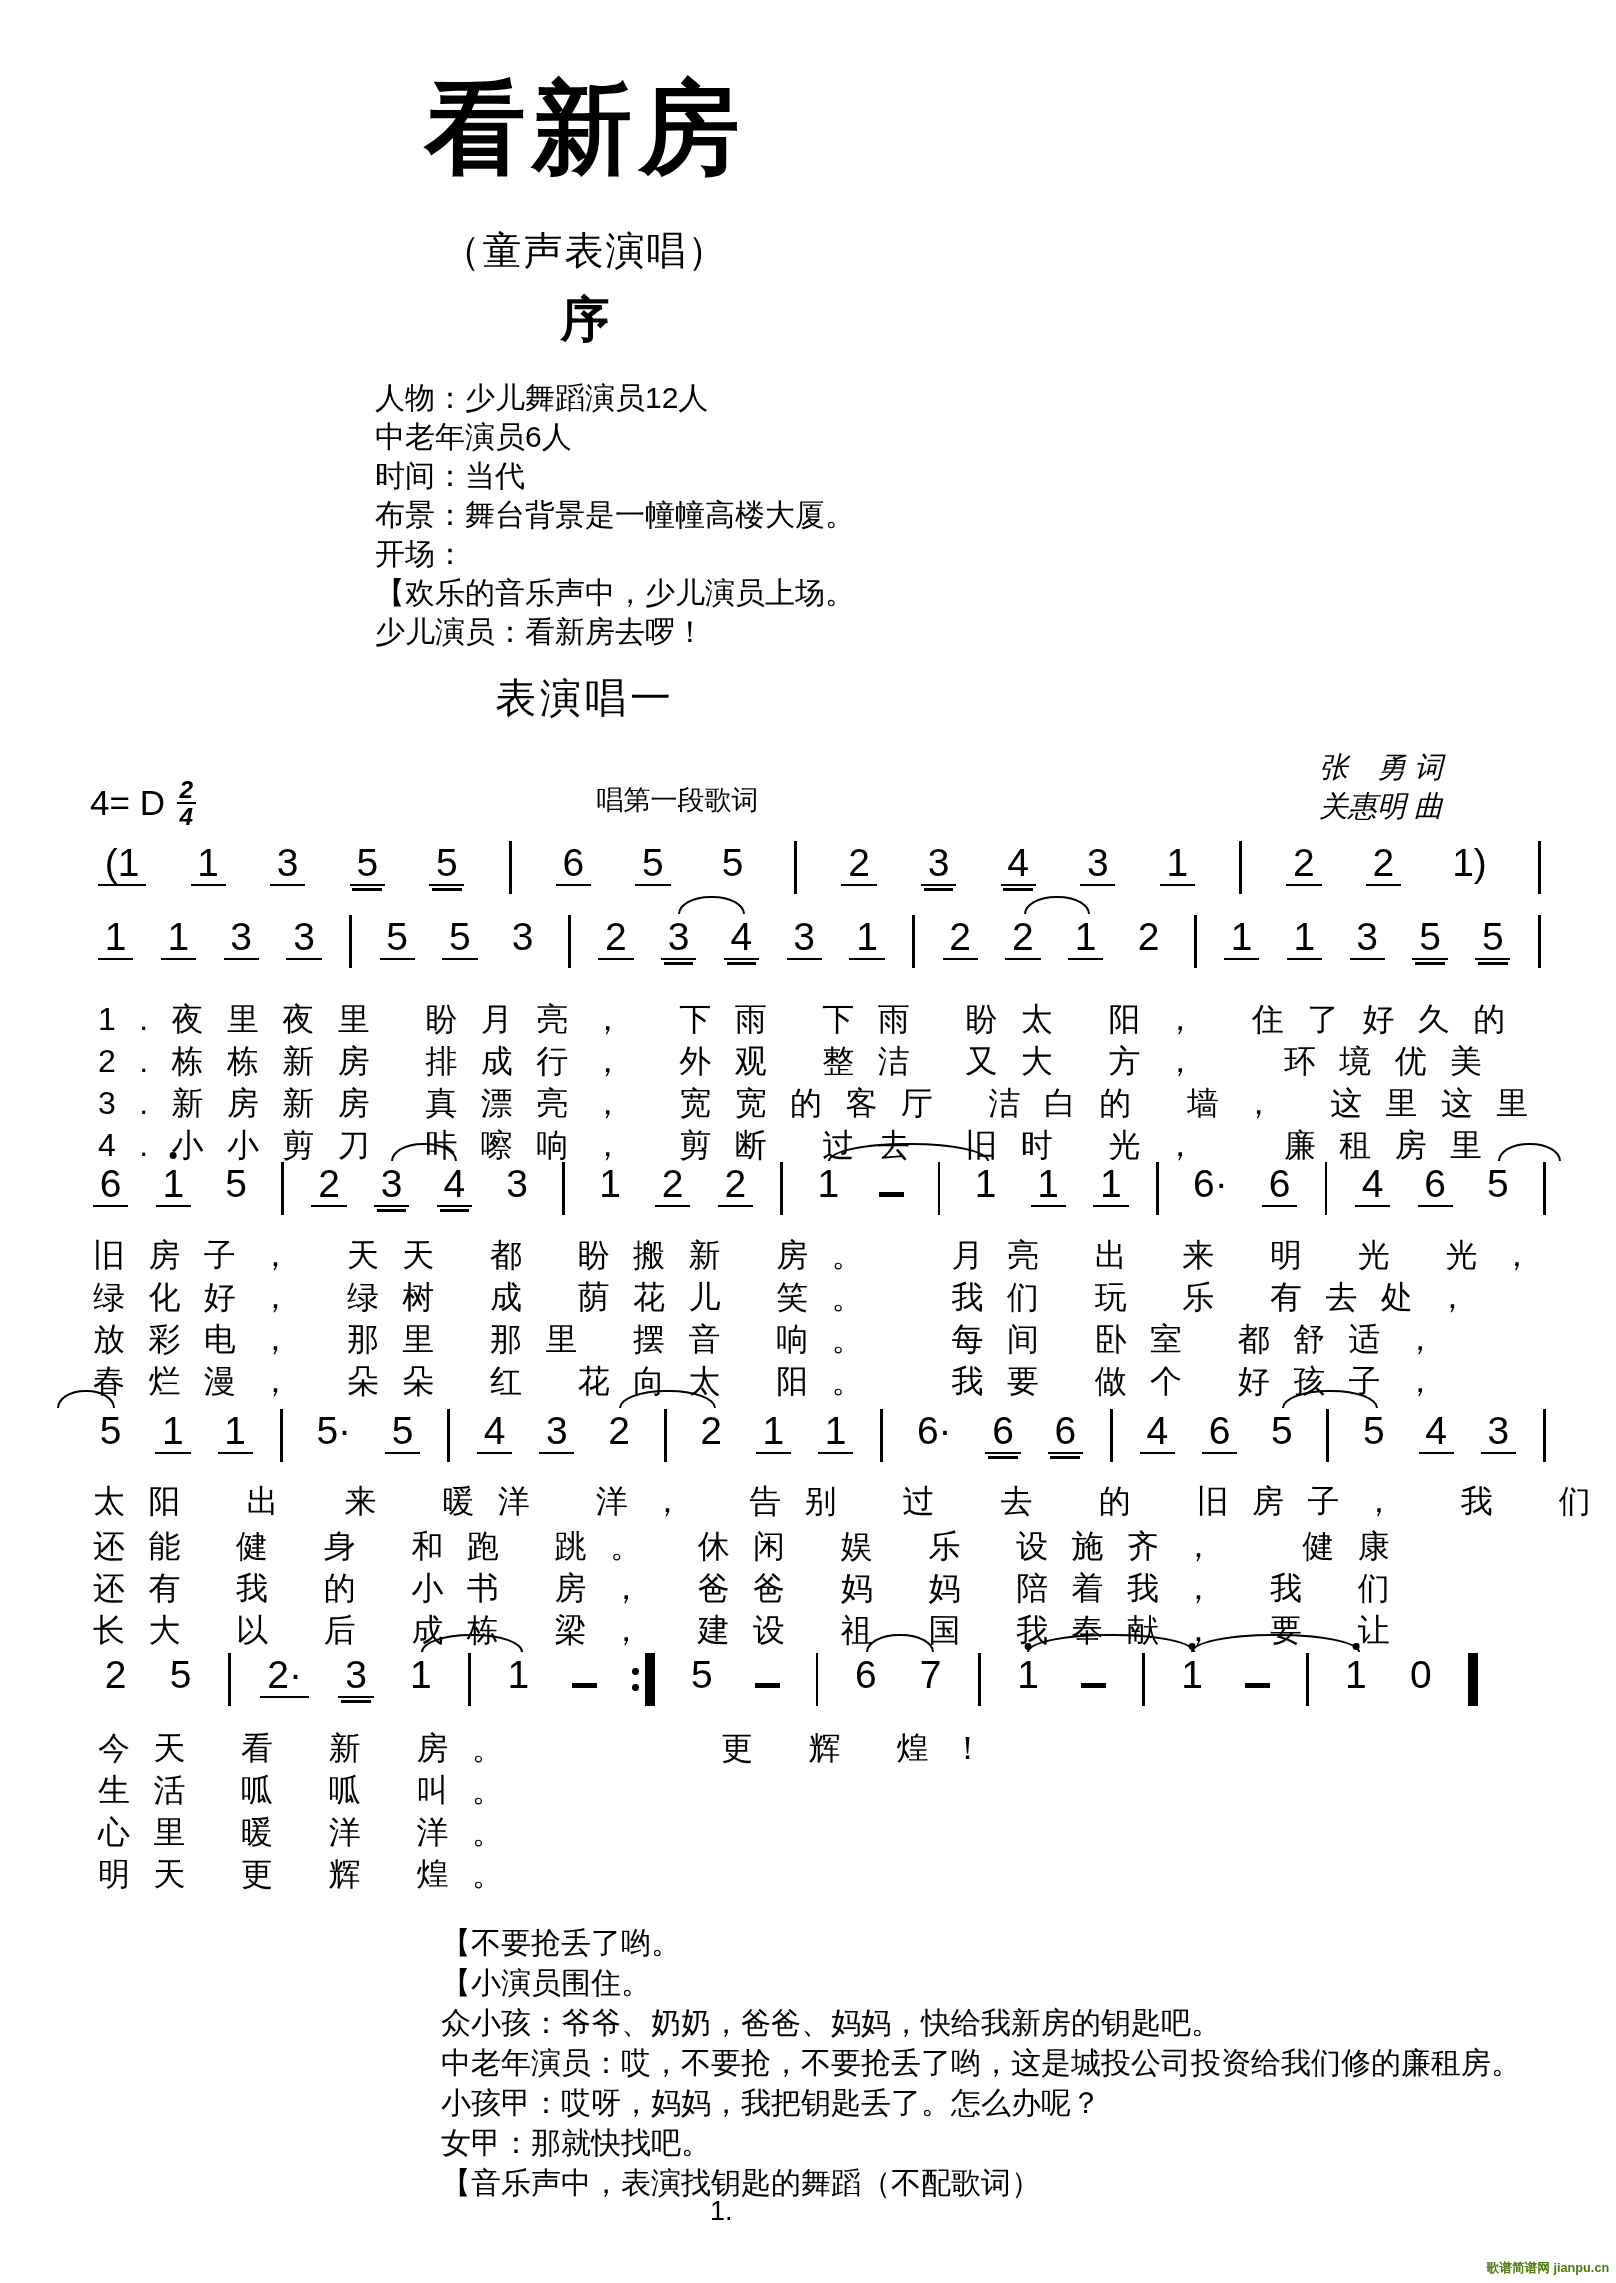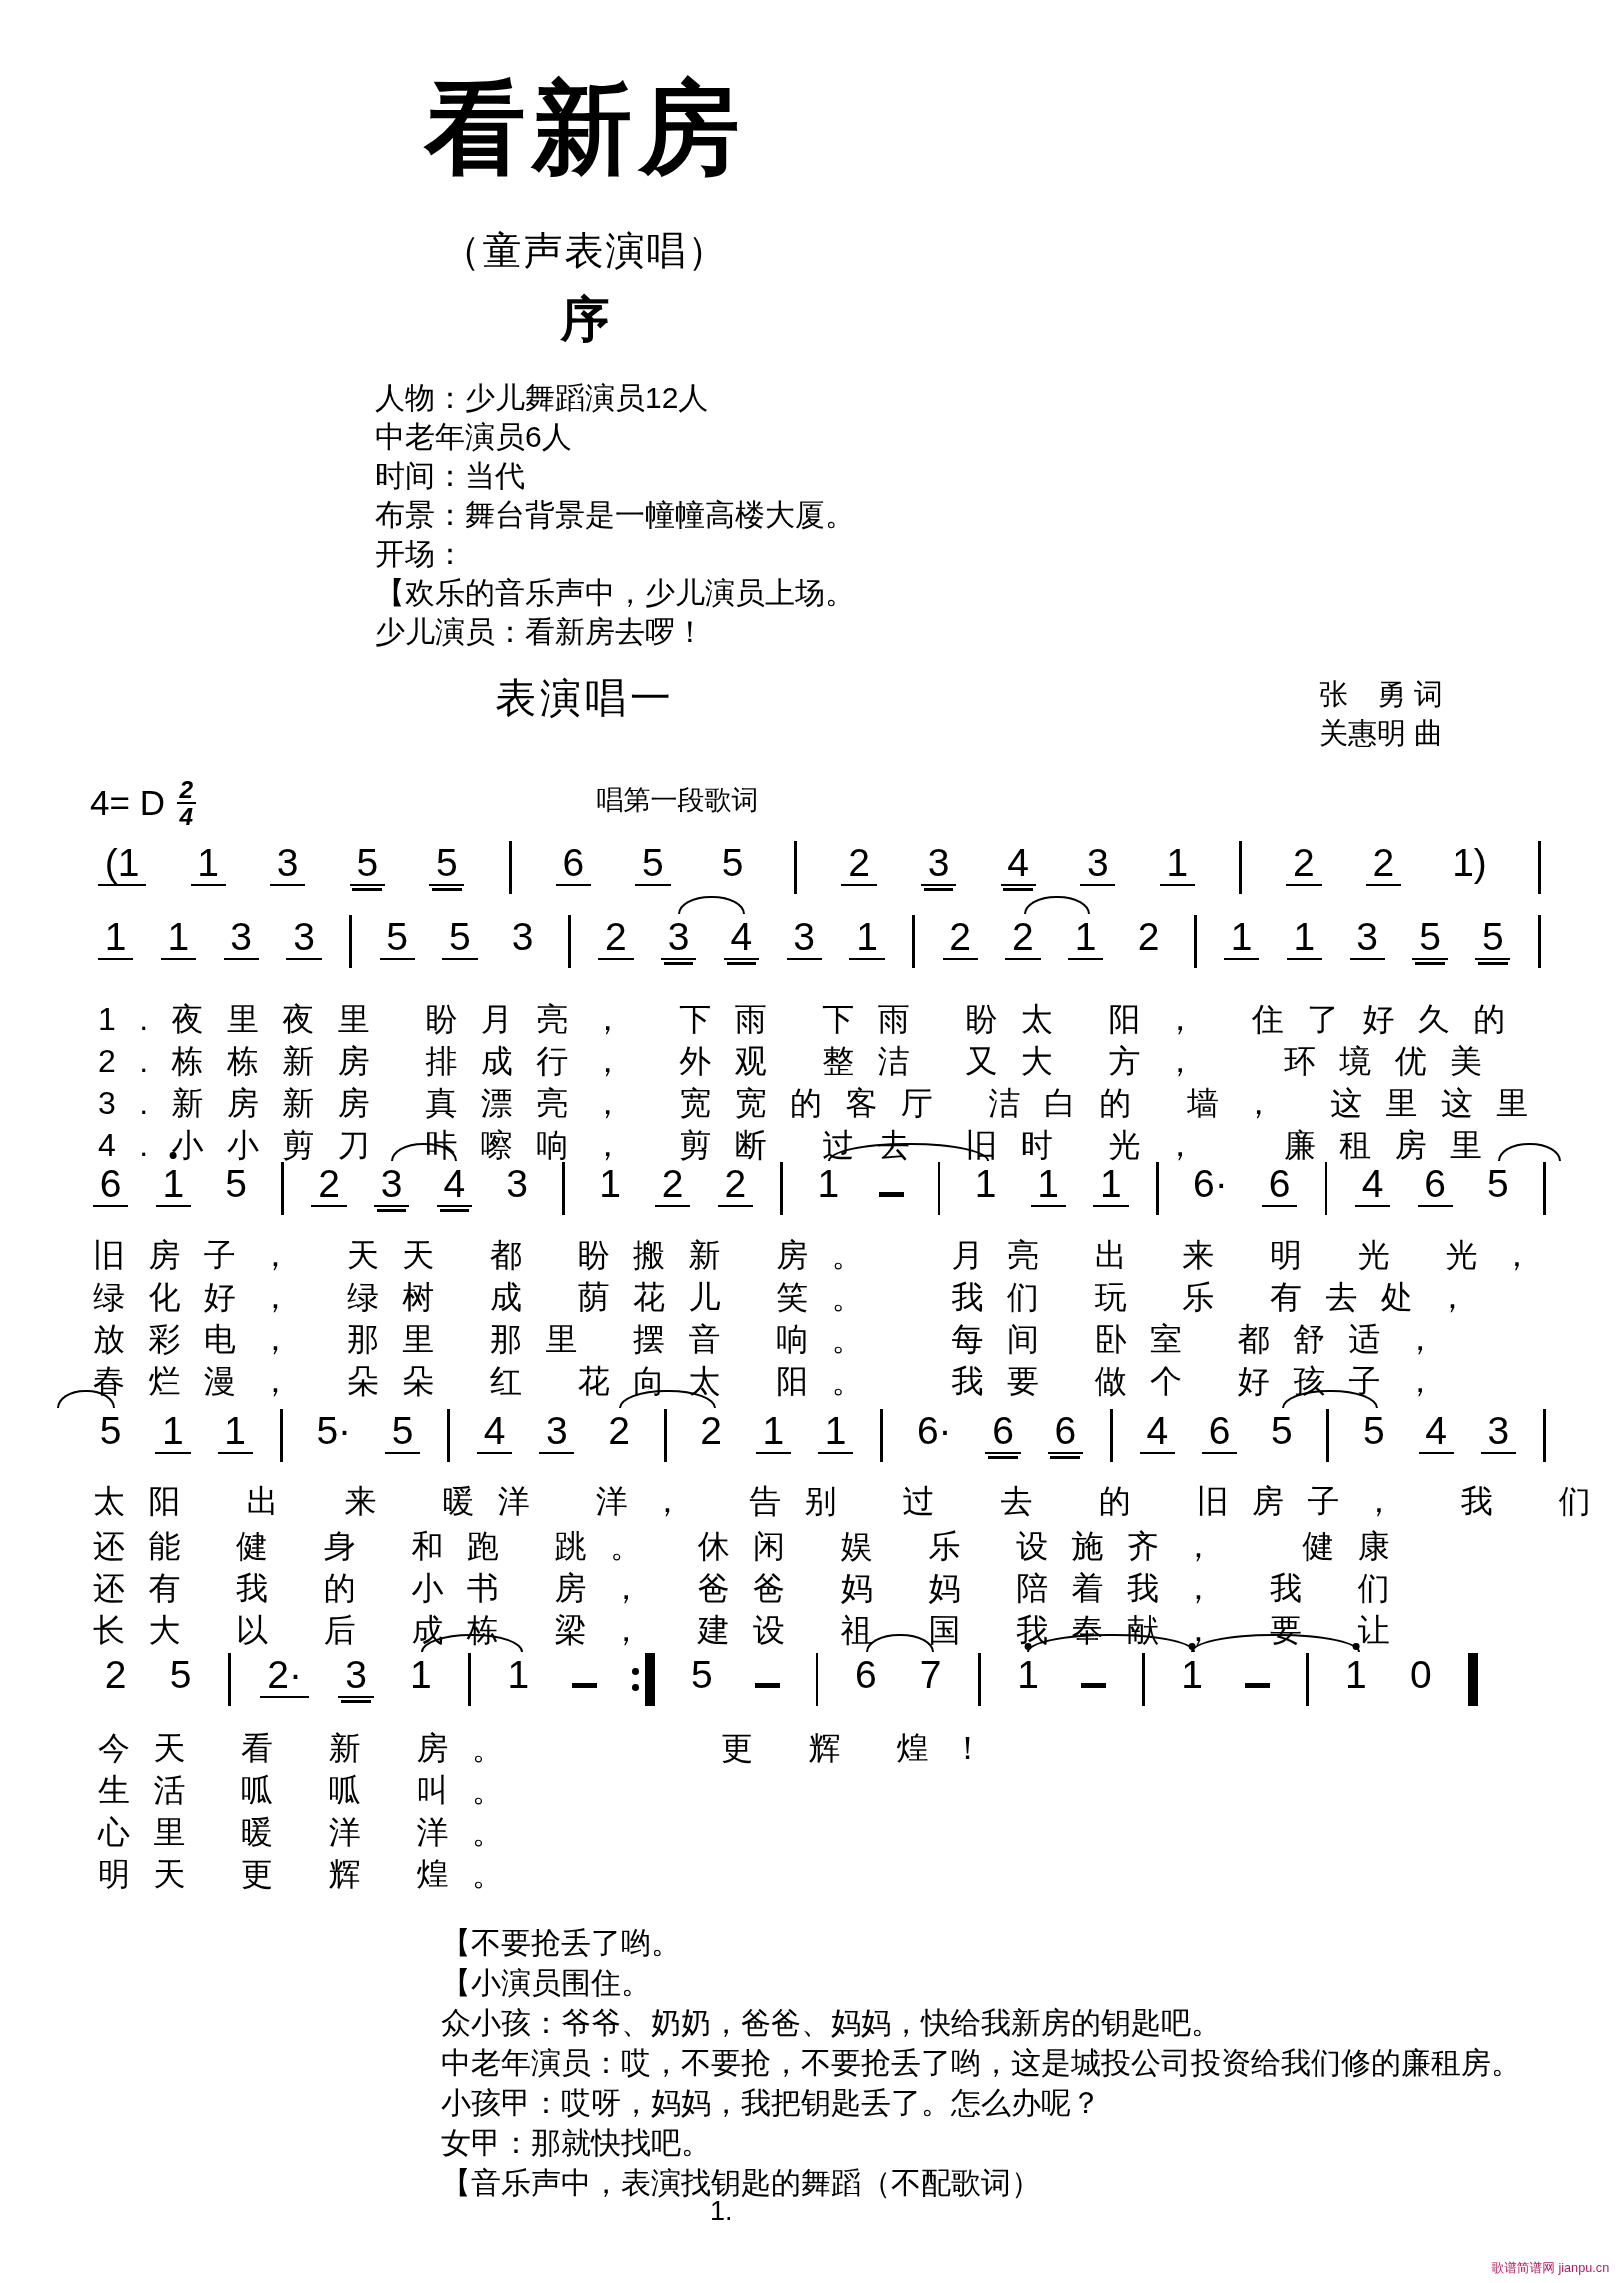--- a/index.html
+++ b/index.html
@@ -6,21 +6,21 @@
   #page{position:relative;width:1617px;height:2283px;background:#fff;overflow:hidden;
         font-family:"Liberation Sans","DejaVu Sans",sans-serif;color:#000;}
   .abs{position:absolute;}
   .center{text-align:center;}
   #title{top:62px;left:0;width:1170px;font-size:101px;font-weight:bold;letter-spacing:5.9px;}
   #subtitle{top:224px;left:0;width:1170px;font-size:39px;letter-spacing:2px;}
   #section-heading{top:287px;left:0;width:1170px;font-size:49px;font-weight:bold;}
   #intro{top:378px;left:375px;font-size:30px;line-height:39px;}
   #part-heading{top:671px;left:0;width:1170px;font-size:41px;font-weight:normal;letter-spacing:3.9px;}
   #verse-note{top:782px;left:546px;width:263px;font-size:27px;text-align:center;}
-  #credits{top:675px;left:1319px;font-size:29px;line-height:39px;}
+  #credits{top:748px;left:1319px;font-size:29px;line-height:39px;font-style:italic;}
   #keysig{top:778px;left:90px;font-size:35px;display:flex;align-items:center;}
   .frac{display:inline-flex;flex-direction:column;align-items:center;font-size:24.4px;line-height:23.4px;margin-left:11.7px;font-weight:bold;}
   .frac .fl{width:19.5px;height:2px;background:#000;margin:1px 0;}
   
   .system{position:absolute;}
   .notes-row{position:relative;display:flex;justify-content:space-between;align-items:flex-start;
              height:59px;font-size:39px;font-family:"Liberation Sans","DejaVu Sans",sans-serif;}
   .nt{position:relative;display:inline-block;line-height:43px;}
   .nt .g{display:inline-block;padding:0 6.8px;border-bottom:2.9px solid transparent;}
   .nt.u1 .g,.nt.u2 .g{border-bottom-color:#000;}
@@ -29,21 +29,21 @@
   .hdot{position:absolute;top:-9.8px;left:50%;transform:translateX(-50%);width:6.8px;height:6.8px;border-radius:50%;background:#000;}
   .barline{width:2.9px;height:53px;background:#000;}
   .bar-thick{width:9.8px;height:53px;background:#000;}
   .bar-repeat{display:flex;align-items:center;height:53px;}
   .rdots{display:flex;flex-direction:column;gap:9.8px;margin-right:5.9px;}
   .rd{width:6.8px;height:6.8px;border-radius:50%;background:#000;}
   .arc{position:absolute;top:-19.5px;height:16.6px;border-top:2.9px solid #000;border-left:2px solid #000;border-right:2px solid #000;border-bottom:none;border-radius:50% 50% 0 0 / 100% 100% 0 0;}
   .lyr{font-size:32px;letter-spacing:23.4px;white-space:pre;line-height:40px;margin-top:2px;}
   #stage{top:1923px;left:441px;font-size:30px;line-height:40px;}
   #page-number{top:2196px;left:710px;font-size:27px;}
-  #watermark{right:7.8px;bottom:5.9px;font-size:12.7px;color:#be185d;}
+  #watermark{right:7.8px;bottom:5.9px;font-size:12.7px;color:#4d7c0f;font-weight:bold;}
 </style>
 </head>
 <body>
 
 <div id="page">
 
   <div id="title" class="abs center">看新房</div>
   <div id="subtitle" class="abs center">（童声表演唱）</div>
   <div id="section-heading" class="abs center">序</div>
 

